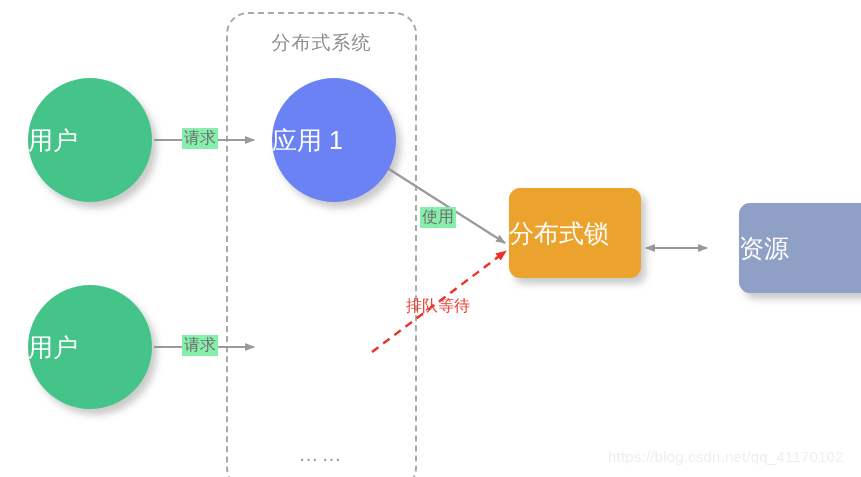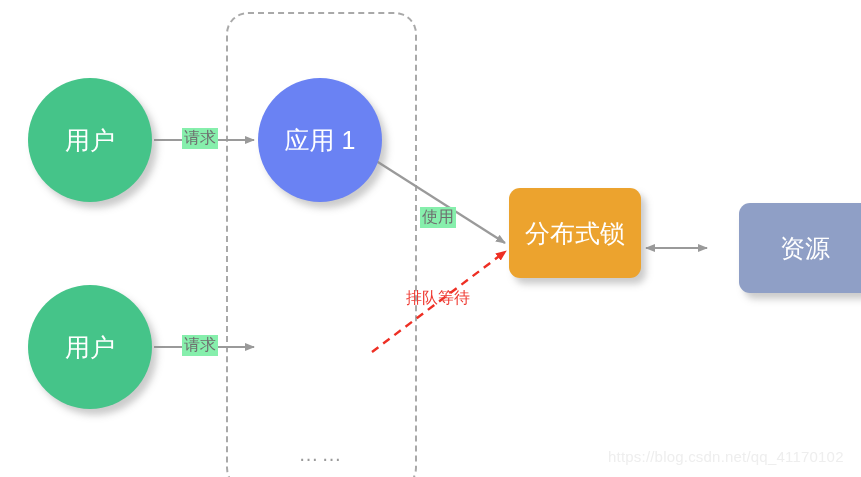--- a/index.html
+++ b/index.html
@@ -57,21 +57,20 @@
     font-size: 20px;
     color: #9a9a9a;
     letter-spacing: 3px;
   }
 
   
   .node {
     position: absolute;
     display: flex;
     align-items: center;
-    justify-content: center;
     color: #ffffff;
     text-align: center;
     box-sizing: border-box;
   }
   .circle-node {
     width: 124px;
     height: 124px;
     border-radius: 50%;
     font-size: 25px;
     box-shadow: 5px 6px 7px rgba(140,140,140,0.45);
@@ -85,38 +84,39 @@
     border-radius: 11px;
     font-size: 25px;
     box-shadow: 5px 6px 7px rgba(140,140,140,0.45);
   }
   .node-lock   { background: #eca32e; }
   .node-res    { background: #8f9fc6; }
 
   
   .user1 { left: 28px;  top: 78px;  }
   .user2 { left: 28px;  top: 285px; }
-  .app1  { left: 258px; top: 78px;  }
+  .app1  { left: 272px; top: 78px;  }
   .app2  { left: 258px; top: 285px; }
   .lock  { left: 509px; top: 188px; }
   .res   { left: 711px; top: 203px; margin-left: 28px; }
 
   
   .edge-label {
     position: absolute;
     font-size: 16px;
     color: #6f6f6f;
     white-space: nowrap;
     background: #86efac;
     padding: 0 2px;
   }
   .edge-label.red {
     color: #ef3b33;
     background: transparent;
     font-size: 16px;
+    margin-top: 8px;
   }
   .lbl-req1  { left: 182px; top: 128px; }
   .lbl-req2  { left: 182px; top: 335px; }
   .lbl-use   { left: 420px; top: 183px; margin-top: 24px; }
   .lbl-wait  { left: 404px; top: 288px; }
 
   
   .watermark {
     position: absolute;
     left: 608px;
@@ -126,20 +126,21 @@
     white-space: nowrap;
     letter-spacing: 0.2px;
   }
 </style>
 </head>
 <body>
 
 <div id="canvas">
 
   <div class="system-box"></div>
+  <div class="system-label">分布式系统</div>
 
   <svg id="edges" viewBox="0 0 861 477" xmlns="http://www.w3.org/2000/svg">
     <defs>
       <marker id="ah-gray" markerWidth="10" markerHeight="8" refX="9" refY="4" orient="auto" markerUnits="userSpaceOnUse">
         <path d="M0,0 L10,4 L0,8 z" fill="#9a9a9a"></path>
       </marker>
       <marker id="ah-gray-start" markerWidth="10" markerHeight="8" refX="1" refY="4" orient="auto" markerUnits="userSpaceOnUse">
         <path d="M10,0 L0,4 L10,8 z" fill="#9a9a9a"></path>
       </marker>
       <marker id="ah-red" markerWidth="11" markerHeight="9" refX="10" refY="4.5" orient="auto" markerUnits="userSpaceOnUse">

